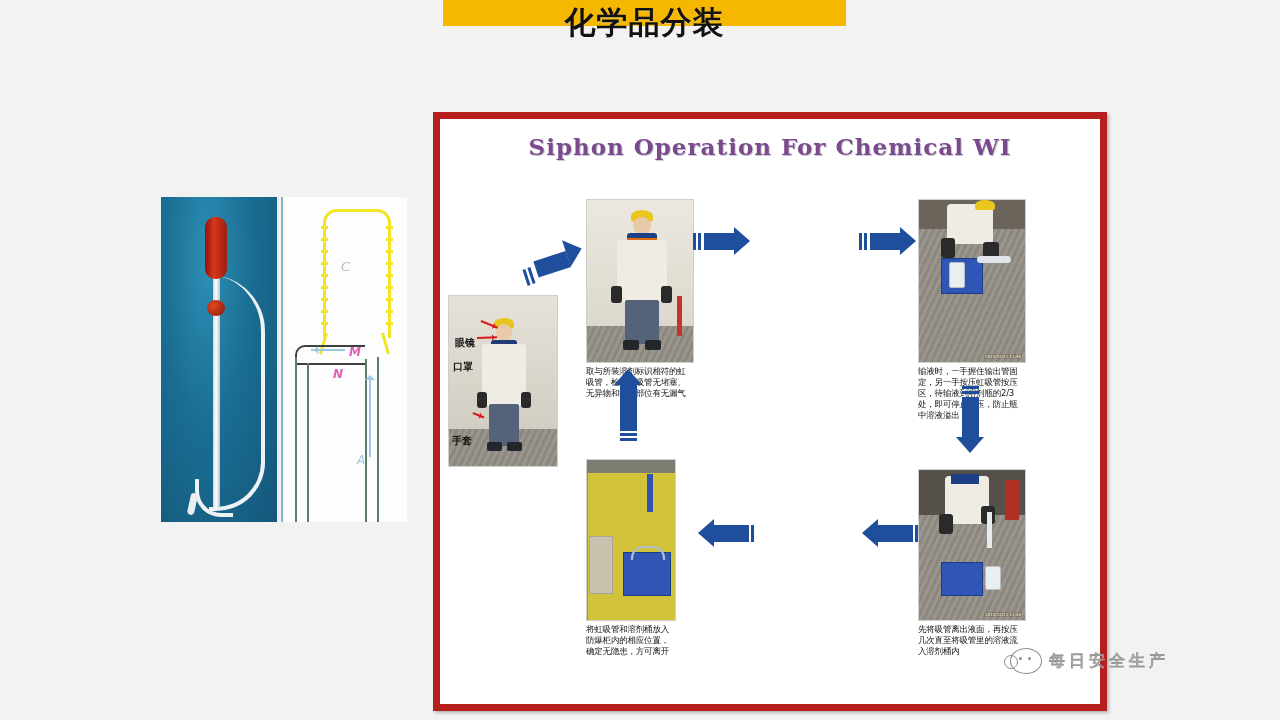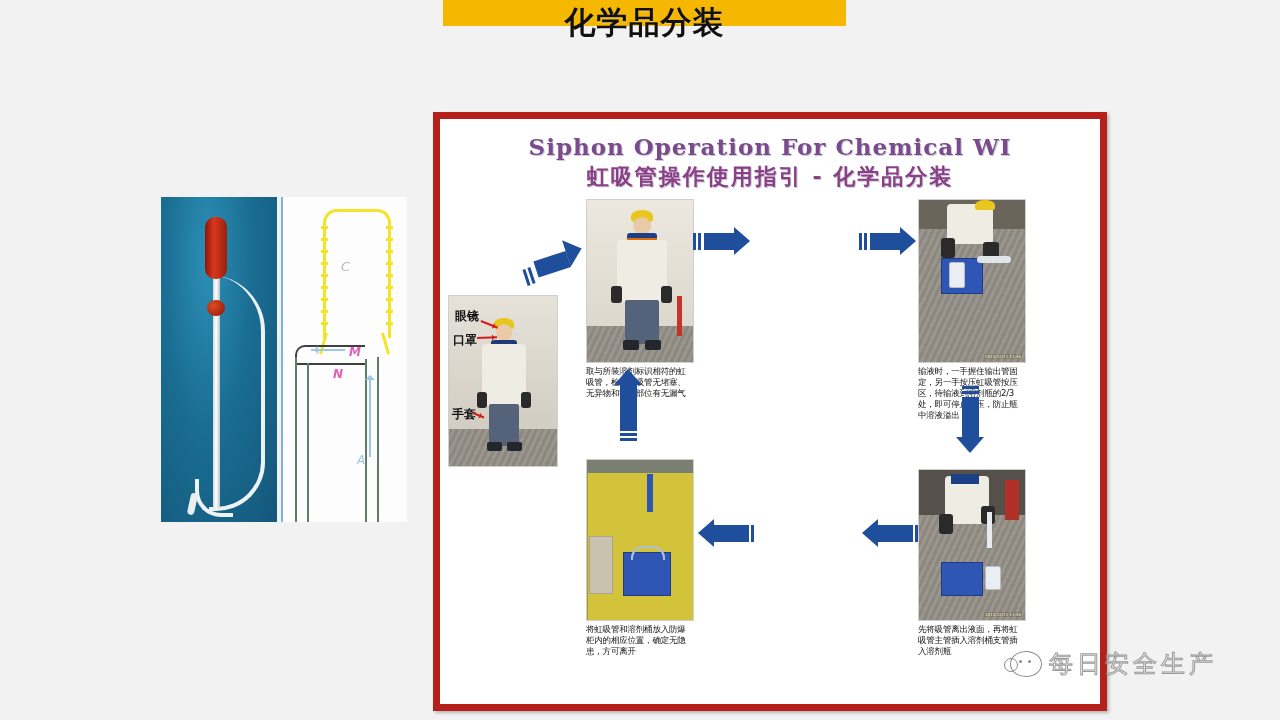--- a/index.html
+++ b/index.html
@@ -132,21 +132,21 @@
   .glove{position:absolute;background:#2a2a2a;border-radius:3px;}
   .blue-tray{position:absolute;background:#2f56b5;border:1px solid #1d3c85;}
   .bottle{position:absolute;background:#e9eef2;border:1px solid #b8bec4;border-radius:2px;}
   .jeans{position:absolute;background:#55637a;border-radius:2px;}
   .vest{position:absolute;background:#203a78;}
   .boots{position:absolute;background:#23272b;border-radius:2px;}
   .cabinet{position:absolute;background:#d3c33a;border:1px solid #a89a2c;}
   .drum{position:absolute;background:#d8d4c8;border:1px solid #a9a49a;}
 
   
-  .ppe-label{position:absolute;font-size:12px;color:#111;font-weight:bold;}
+  .ppe-label{position:absolute;font-size:10px;color:#111;font-weight:bold;margin-top:28px;}
   .ppe-arrow{position:absolute;height:1.5px;background:#d51d1d;transform-origin:left center;}
   .ppe-arrow:after{content:"";position:absolute;right:-1px;top:-2.5px;
     border:3px solid transparent;border-left-color:#d51d1d;}
 
   
   .bar{position:absolute;background:#1f4e9c;}
   .arrow-r{position:absolute;height:0;width:0;
     border-top:14px solid transparent;border-bottom:14px solid transparent;
     border-left:16px solid #1f4e9c;}
   .arrow-l{position:absolute;height:0;width:0;
@@ -159,21 +159,21 @@
     border-left:14px solid transparent;border-right:14px solid transparent;
     border-top:16px solid #1f4e9c;}
   .tail-h{position:absolute;width:3px;background:#1f4e9c;}
   .tail-v{position:absolute;height:3px;background:#1f4e9c;}
 
   
   #watermark{
     position:absolute;left:1010px;top:648px;display:flex;align-items:center;gap:7px;
   }
   #wm-text{
-    font-size:24px;color:transparent;letter-spacing:4px;font-weight:400;
+    font-size:16px;color:transparent;letter-spacing:4px;font-weight:400;
     -webkit-text-stroke:1px #9a9a9a;
   }
   #wm-bubble{width:30px;height:24px;border:1.6px solid #8c8c8c;border-radius:50%;
     position:relative;}
   #wm-bubble:before,#wm-bubble:after{content:"";position:absolute;width:3px;height:3px;
     background:#8c8c8c;border-radius:50%;top:8px;}
   #wm-bubble:before{left:8px;} #wm-bubble:after{left:17px;}
   #wm-tail{position:absolute;left:-7px;top:6px;width:12px;height:12px;
     border:1.6px solid #8c8c8c;border-radius:50%;}
 </style>
@@ -229,21 +229,20 @@
   <div id="label-m">M</div>
   <div id="label-n">N</div>
   <div id="label-a">A</div>
 </div>
 
 <div id="board">
  <div id="board-inner">
 
   <div id="board-title">
     <div id="board-title-en">Siphon Operation For Chemical WI</div>
-    <div id="board-title-cn">虹吸管操作使用指引 - 化学品分装</div>
   </div>
 
   <div class="tile" style="left:8px;top:176px;width:108px;">
     <div class="photo" style="height:170px;">
       <div class="wall" style="height:100%;background:linear-gradient(180deg,#e6e2d9,#cdc8bd);"></div>
       <div class="floor" style="height:22%;"></div>
       <div class="helmet" style="left:45px;top:22px;width:20px;height:11px;background:#e8c61e;"></div>
       <div class="worker-head" style="left:47px;top:28px;width:16px;height:17px;"></div>
       <div class="vest" style="left:42px;top:44px;width:26px;height:14px;border-radius:3px;"></div>
       <div class="worker-body" style="left:33px;top:48px;width:44px;height:62px;"></div>
@@ -306,25 +305,25 @@
       <div class="worker-body" style="left:26px;top:6px;width:44px;height:48px;"></div>
       <div class="vest" style="left:32px;top:4px;width:28px;height:10px;background:#1d3f86;"></div>
       <div class="glove" style="left:20px;top:44px;width:14px;height:20px;"></div>
       <div class="glove" style="left:62px;top:36px;width:14px;height:18px;"></div>
       <div style="position:absolute;left:68px;top:42px;width:5px;height:36px;background:#e7ecef;"></div>
       <div class="blue-tray" style="left:22px;top:92px;width:40px;height:32px;"></div>
       <div class="bottle" style="left:66px;top:96px;width:14px;height:22px;"></div>
       <div style="position:absolute;left:86px;top:10px;width:14px;height:40px;background:#b13026;"></div>
       <span class="stamp">2013/12/11 11:46</span>
     </div>
-    <div class="cap">先将吸管离出液面，再将虹吸管主管插入溶剂桶支管插入溶剂瓶</div>
-  </div>
-
-
-  <div class="tile" style="left:146px;top:340px;width:106px;">
+    <div class="cap">先将吸管离出液面，再按压几次直至将吸管里的溶液流入溶剂桶内</div>
+  </div>
+
+
+  <div class="tile" style="left:146px;top:340px;width:88px;">
     <div class="photo" style="height:160px;">
       <div class="cabinet" style="left:0;top:0;width:100%;height:100%;"></div>
       <div style="position:absolute;left:0;top:0;right:0;height:8%;background:#7b7f72;"></div>
       <div class="drum" style="left:2px;top:76px;width:22px;height:56px;background:#c9c2ae;"></div>
       <div class="blue-tray" style="left:36px;top:92px;width:46px;height:42px;"></div>
       <div style="position:absolute;left:44px;top:86px;width:30px;height:12px;border:2px solid #aebfd8;border-bottom:none;border-radius:12px 12px 0 0;"></div>
       <div style="position:absolute;left:60px;top:14px;width:6px;height:38px;background:#2f56b5;"></div>
       <span class="stamp"></span>
     </div>
     <div class="cap">将虹吸管和溶剂桶放入防爆柜内的相应位置，确定无隐患，方可离开</div>

